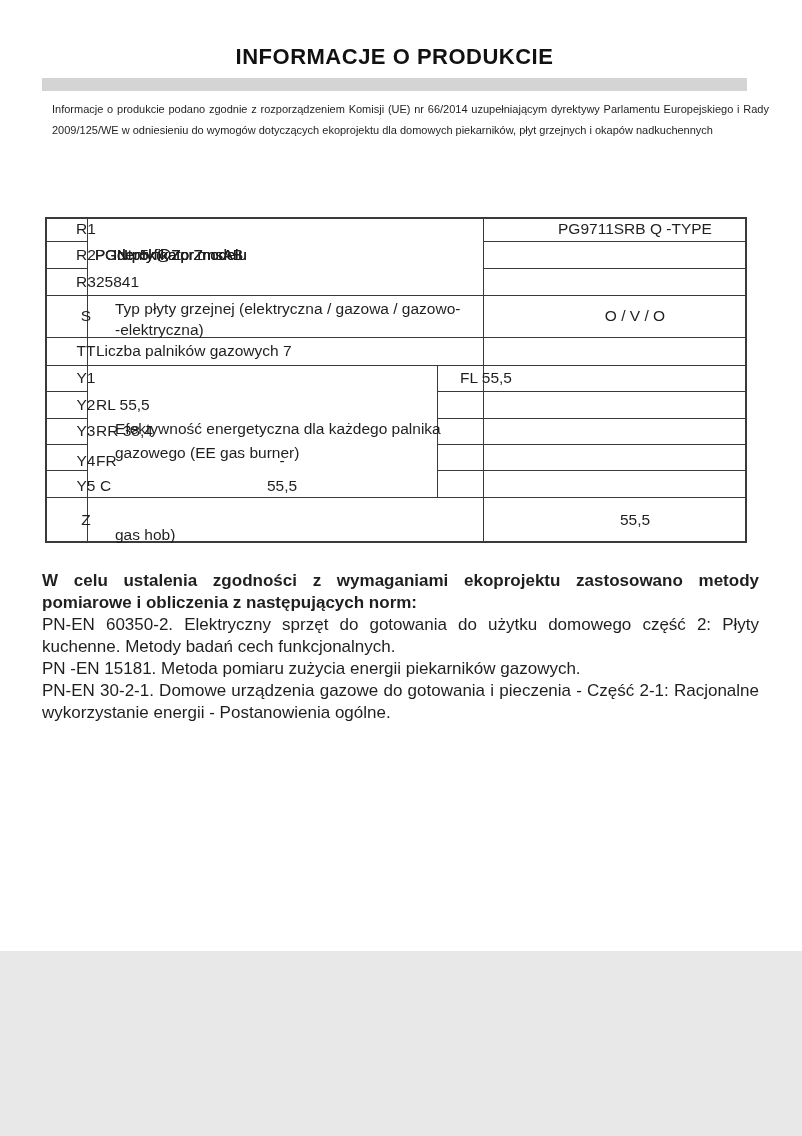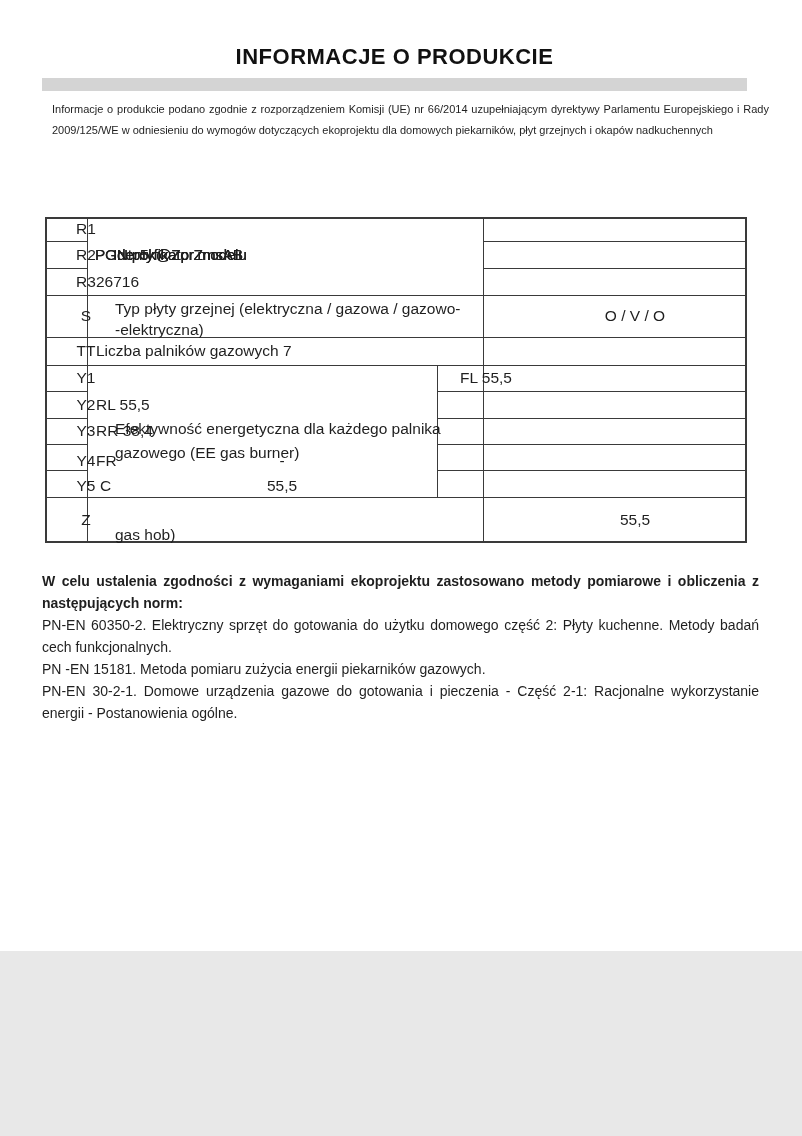--- a/index.html
+++ b/index.html
@@ -32,21 +32,21 @@
   .ptable .txt{
     position:absolute;font-size:15.5px;line-height:16px;white-space:nowrap;padding-left:20px;
   }
   .code{left:0;width:42px;text-align:center;}
   .val3{left:438px;width:264px;text-align:center;}
   .cmid{left:42px;width:350px;text-align:center;}
   .garble{letter-spacing:-.3px;text-shadow:0 0 .4px #1f1f1f;}
   
   .norms{
     left:42px;top:570px;width:717px;
-    font-size:14px;line-height:22px;text-align:justify;
+    font-size:17px;line-height:22px;text-align:justify;
   }
   .norms p{margin:0;}
   .norms .bold{font-weight:bold;}
   .footer-code{left:28px;top:1093px;font-size:15px;}
   .bottom-bar{left:0;top:1129px;width:802px;height:7px;background:#20242b;}
 </style>
 </head>
 <body>
 
 <div class="page">
@@ -81,27 +81,28 @@
       <line x1="0" y1="325" x2="702" y2="325"></line>
 
       <line x1="1" y1="0" x2="1" y2="326"></line>
       <line x1="42.5" y1="0" x2="42.5" y2="326"></line>
       <line x1="392.5" y1="148" x2="392.5" y2="281"></line>
       <line x1="438.5" y1="0" x2="438.5" y2="326"></line>
       <line x1="701" y1="0" x2="701" y2="326"></line>
     </svg>
 
     <div class="txt code" style="top:4px">R1</div>
+    <div class="txt val3" style="top:4px">PG9711SRB Q -TYPE</div>
 
     <div class="txt code" style="top:30px">R2</div>
     <div class="txt garble" style="left:48px;top:30px">Identyfikator modelu</div>
     <div class="txt garble" style="left:30px;top:30px">PGNtp5k@ZprZmsAB</div>
 
     <div class="txt code" style="top:57px">R3</div>
-    <div class="txt" style="left:31px;top:57px">26716</div>
+    <div class="txt" style="left:31px;top:57px">25841</div>
 
     <div class="txt code" style="top:91px">S</div>
     <div class="txt" style="left:50px;top:84px">Typ płyty grzejnej (elektryczna / gazowa / gazowo-</div>
     <div class="txt" style="left:50px;top:105px">-elektryczna)</div>
     <div class="txt val3" style="top:91px">O / V / O</div>
 
     <div class="txt code" style="top:126px">TT</div>
     <div class="txt" style="left:31px;top:126px">Liczba palników gazowych 7</div>
 
     <div class="txt code" style="top:153px">Y1</div>

